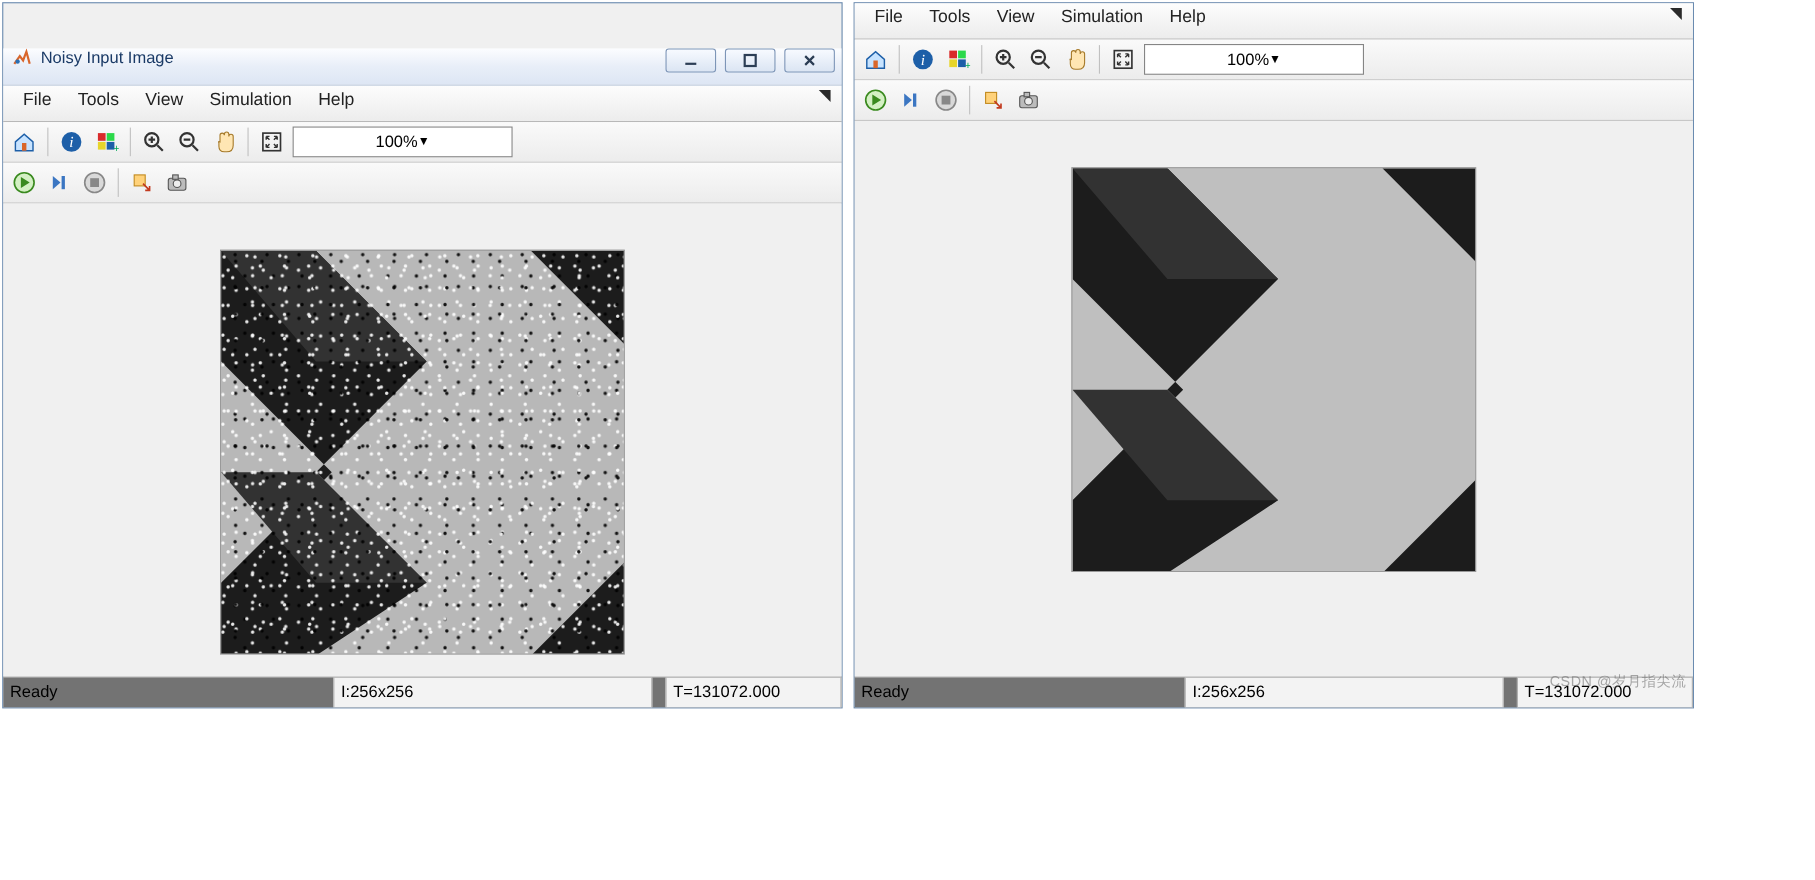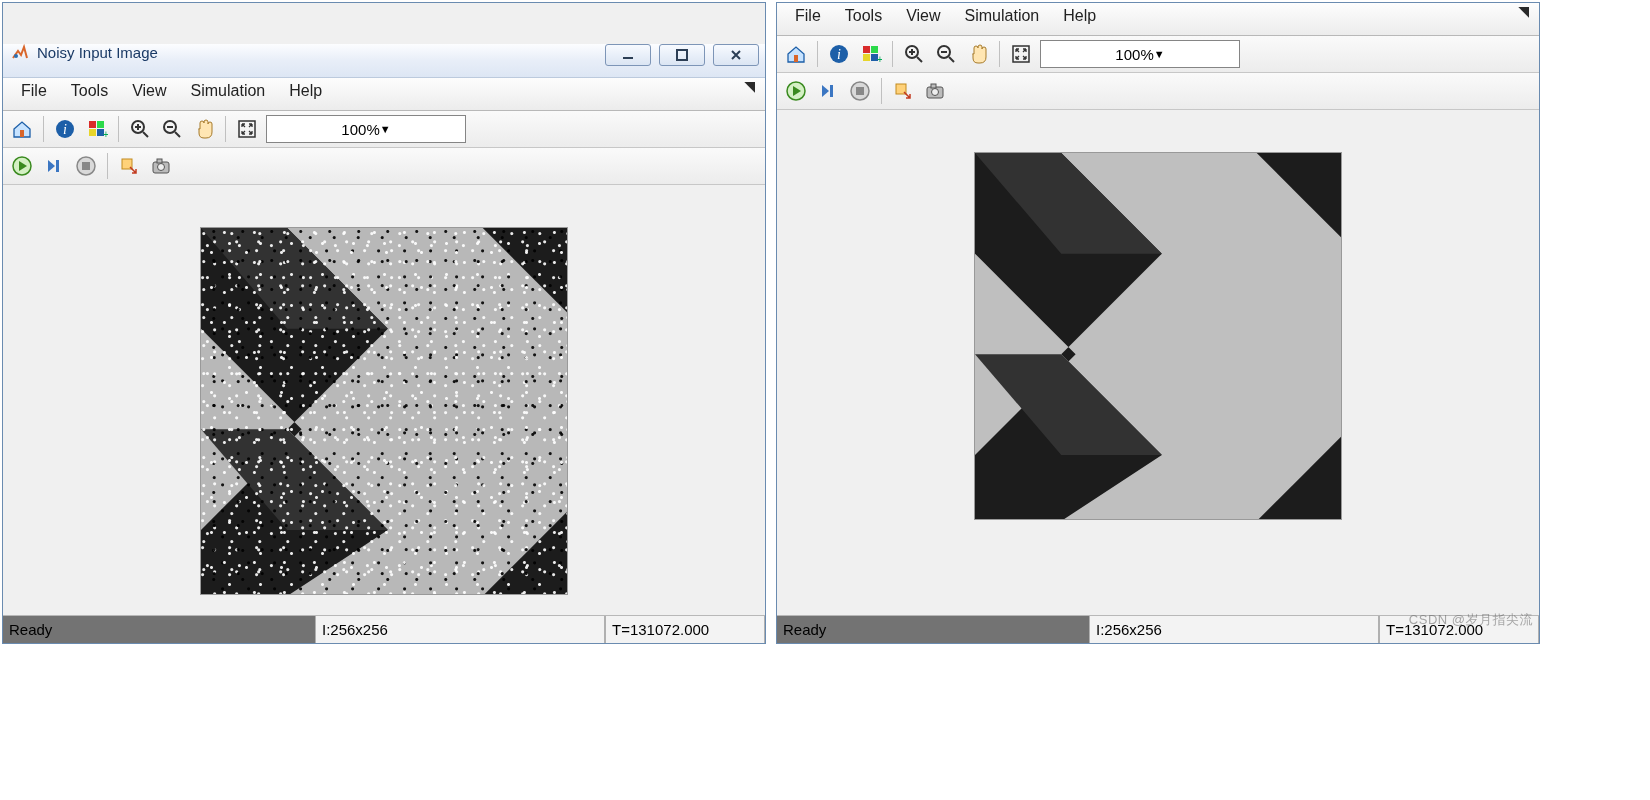--- a/index.html
+++ b/index.html
@@ -151,21 +151,21 @@
     height:100%;
     display:flex;
     align-items:center;
     padding: 0 6px;
     border: 1px solid #b0b0b0;
     border-top:none;
     border-bottom:none;
     background:#f3f3f3;
   }
   .status-cell.ready { flex:0 0 300px; border-left:none; background:transparent; border:none;}
-  .status-cell.dim   { flex:0 0 290px;margin-left:12px;}
+  .status-cell.dim   { flex:0 0 290px;}
   .status-cell.time  { flex:0 0 160px; margin-left:auto;}
   .watermark {
     position:absolute;
     right:6px;
     bottom:14px;
     color: rgba(100,100,100,.55);
     font-size:13px;
     letter-spacing:.5px;
     pointer-events:none;
   }

